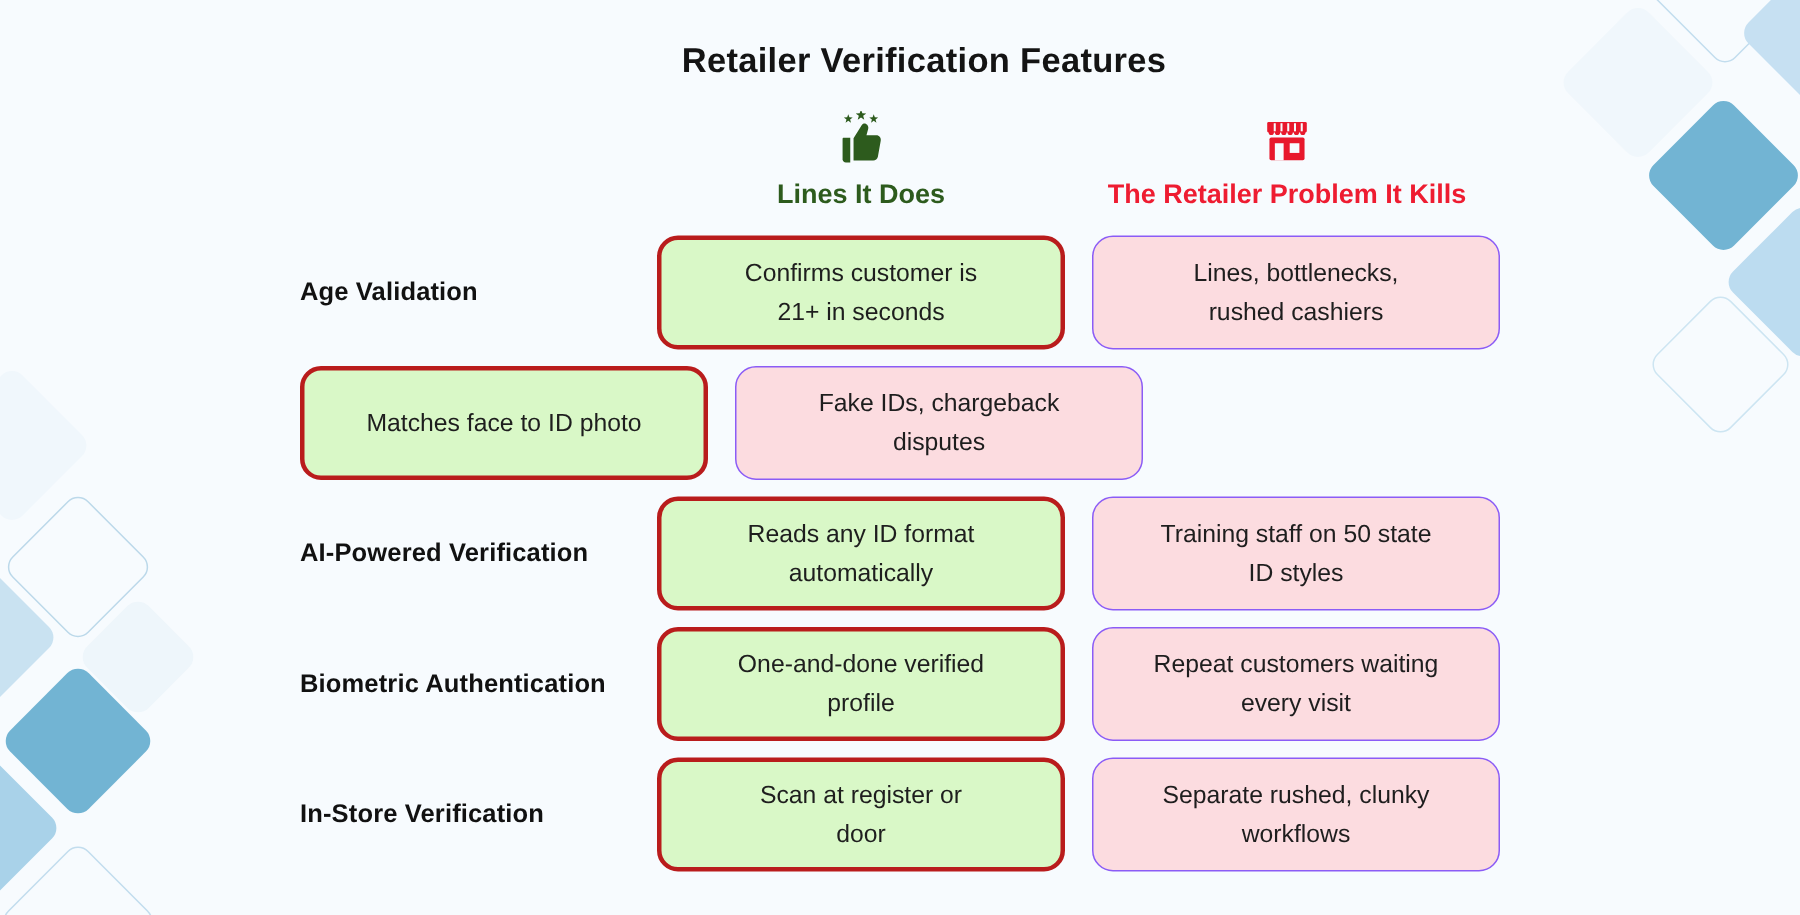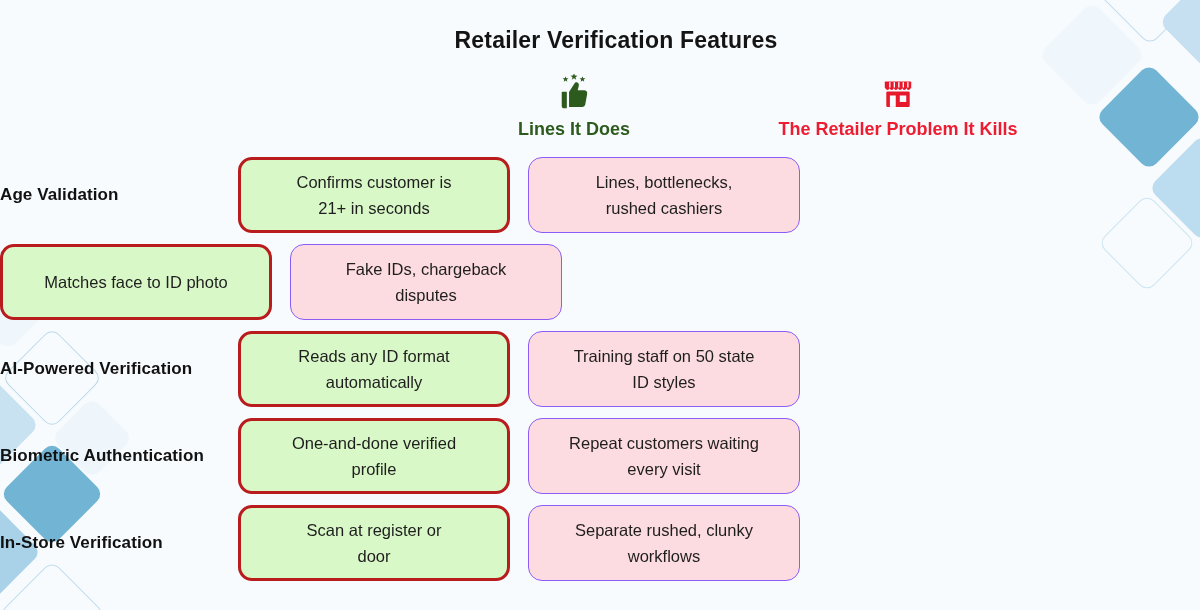--- a/index.html
+++ b/index.html
@@ -17,29 +17,29 @@
   .title {
     position: absolute; top: 27px; left: 16px; width: 1200px;
     text-align: center; font-size: 23px; font-weight: 700;
     letter-spacing: .2px; color: #141414; z-index: 3;
   }
 
   .col-head { position: absolute; text-align: center; z-index: 3; }
   .col-head .icon-wrap { height: 38px; display: flex; align-items: flex-end; justify-content: center; margin-bottom: 7px; }
   .col-head .col-label { font-size: 18px; font-weight: 700; }
   .col-head.does  { left: 438px; top: 74px; width: 272px; }
-  .col-head.kills { left: 748px; top: 74px; width: 300px; }
+  .col-head.kills { left: 708px; top: 74px; width: 300px; }
   .col-head.does .col-label  { color: #2d5b1d; }
   .col-head.kills .col-label { color: #ee1c31; }
 
   .table {
     position: absolute; top: 157px; left: 0; width: 1200px;
     display: flex; flex-direction: column; gap: 11px; z-index: 3;
   }
-  .row { display: flex; align-items: center; height: 76px; }
+  .row { display: flex; align-items: center; height: 76px; padding-left: 200px; }
   .feature-label {
     width: 238px; flex: none; font-size: 17px; font-weight: 700; color: #111;
     letter-spacing: .1px;
   }
   .box {
     width: 272px; flex: none; height: 76px; border-radius: 14px;
     display: flex; align-items: center; justify-content: center;
     text-align: center; font-size: 16.5px; line-height: 26px; color: #1e1e1e;
     white-space: pre-line; padding: 4px 14px;
   }

